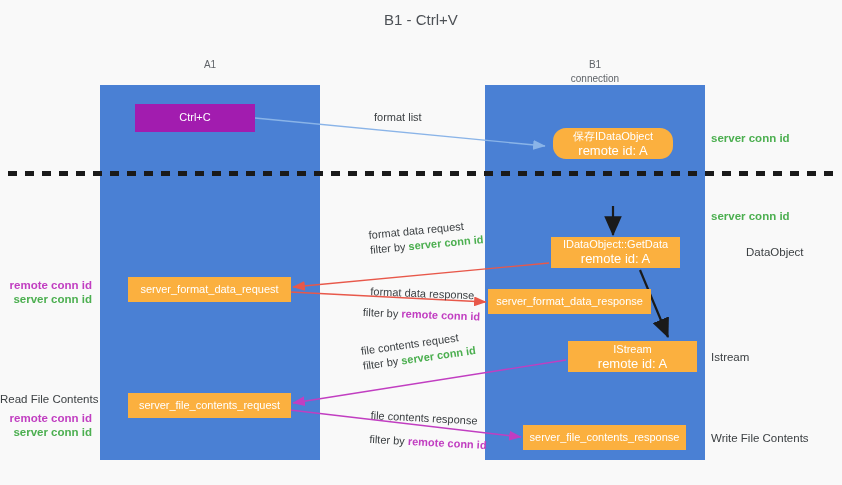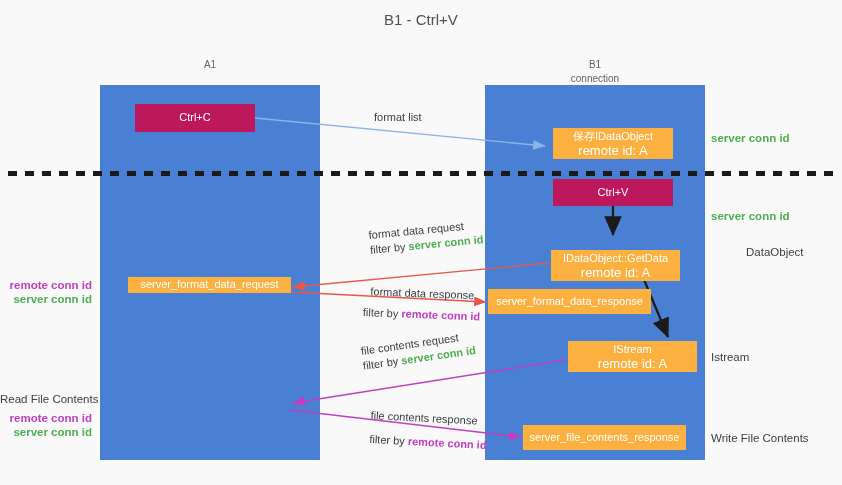--- a/index.html
+++ b/index.html
@@ -36,21 +36,21 @@
     background-image:repeating-linear-gradient(to right,#1a1a1a 0 9px,transparent 9px 17px);
   }
 
   
   .node{
     position:absolute;box-sizing:border-box;
     display:flex;flex-direction:column;align-items:center;justify-content:center;
     color:#ffffff;font-size:11px;line-height:13.5px;text-align:center;
     padding:3px 6px;
   }
-  .node.green{background:#be185d;}
+  .node.green{background:#a21caf;}
   .node.orange{background:#fbb03f;}
   .node .l2{font-size:13px;}
 
   
   .side{
     position:absolute;font-size:11.5px;line-height:15px;
     white-space:nowrap;
   }
   .side.grey{color:#3c4043;}
   .side.green{color:#4caf50;font-weight:bold;}
@@ -117,47 +117,47 @@
 
     <path d="M566,360 L293,403" stroke="#c13ec1" stroke-width="1.4" fill="none" marker-end="url(#ahMag)"></path>
 
     <path d="M290,410 L521,437" stroke="#c13ec1" stroke-width="1.4" fill="none" marker-end="url(#ahMag)"></path>
   </svg>
 
   <div class="node green" style="left:135px;top:104px;width:120px;height:28px;">
     <div>Ctrl+C</div>
   </div>
 
-  <div class="node orange" style="left:553px;top:128px;width:120px;height:31px;">
+  <div class="node orange" style="left:553px;top:128px;width:120px;height:31px;border-radius:13px;">
     <div>保存IDataObject</div>
     <div class="l2">remote id: A</div>
   </div>
 
-  <div class="node green" style="left:553px;top:179px;width:120px;height:27px;">
-    <div>Ctrl+V</div>
-  </div>
-
-  <div class="node orange" style="left:551px;top:250px;width:129px;height:31px;">
+
+  <div class="node orange" style="left:551px;top:237px;width:129px;height:31px;justify-content:flex-end;">
     <div>IDataObject::GetData</div>
     <div class="l2">remote id: A</div>
   </div>
 
   <div class="node orange" style="left:568px;top:341px;width:129px;height:31px;">
     <div>IStream</div>
     <div class="l2">remote id: A</div>
   </div>
 
-  <div class="node orange" style="left:128px;top:277px;width:163px;height:16px;">
+  <div class="node orange" style="left:128px;top:277px;width:163px;height:25px;">
     <div>server_format_data_request</div>
   </div>
 
   <div class="node orange" style="left:488px;top:289px;width:163px;height:25px;">
     <div>server_format_data_response</div>
   </div>
 
+  <div class="node orange" style="left:128px;top:393px;width:163px;height:25px;">
+    <div>server_file_contents_request</div>
+  </div>
 
   <div class="node orange" style="left:523px;top:425px;width:163px;height:25px;">
     <div>server_file_contents_response</div>
   </div>
 
   <div class="divider"></div>
 
   <div class="side green" style="left:711px;top:131px;">server conn id</div>
   <div class="side green" style="left:711px;top:209px;">server conn id</div>
   <div class="side grey" style="left:711px;top:245px;margin-left:35px;">DataObject</div>

